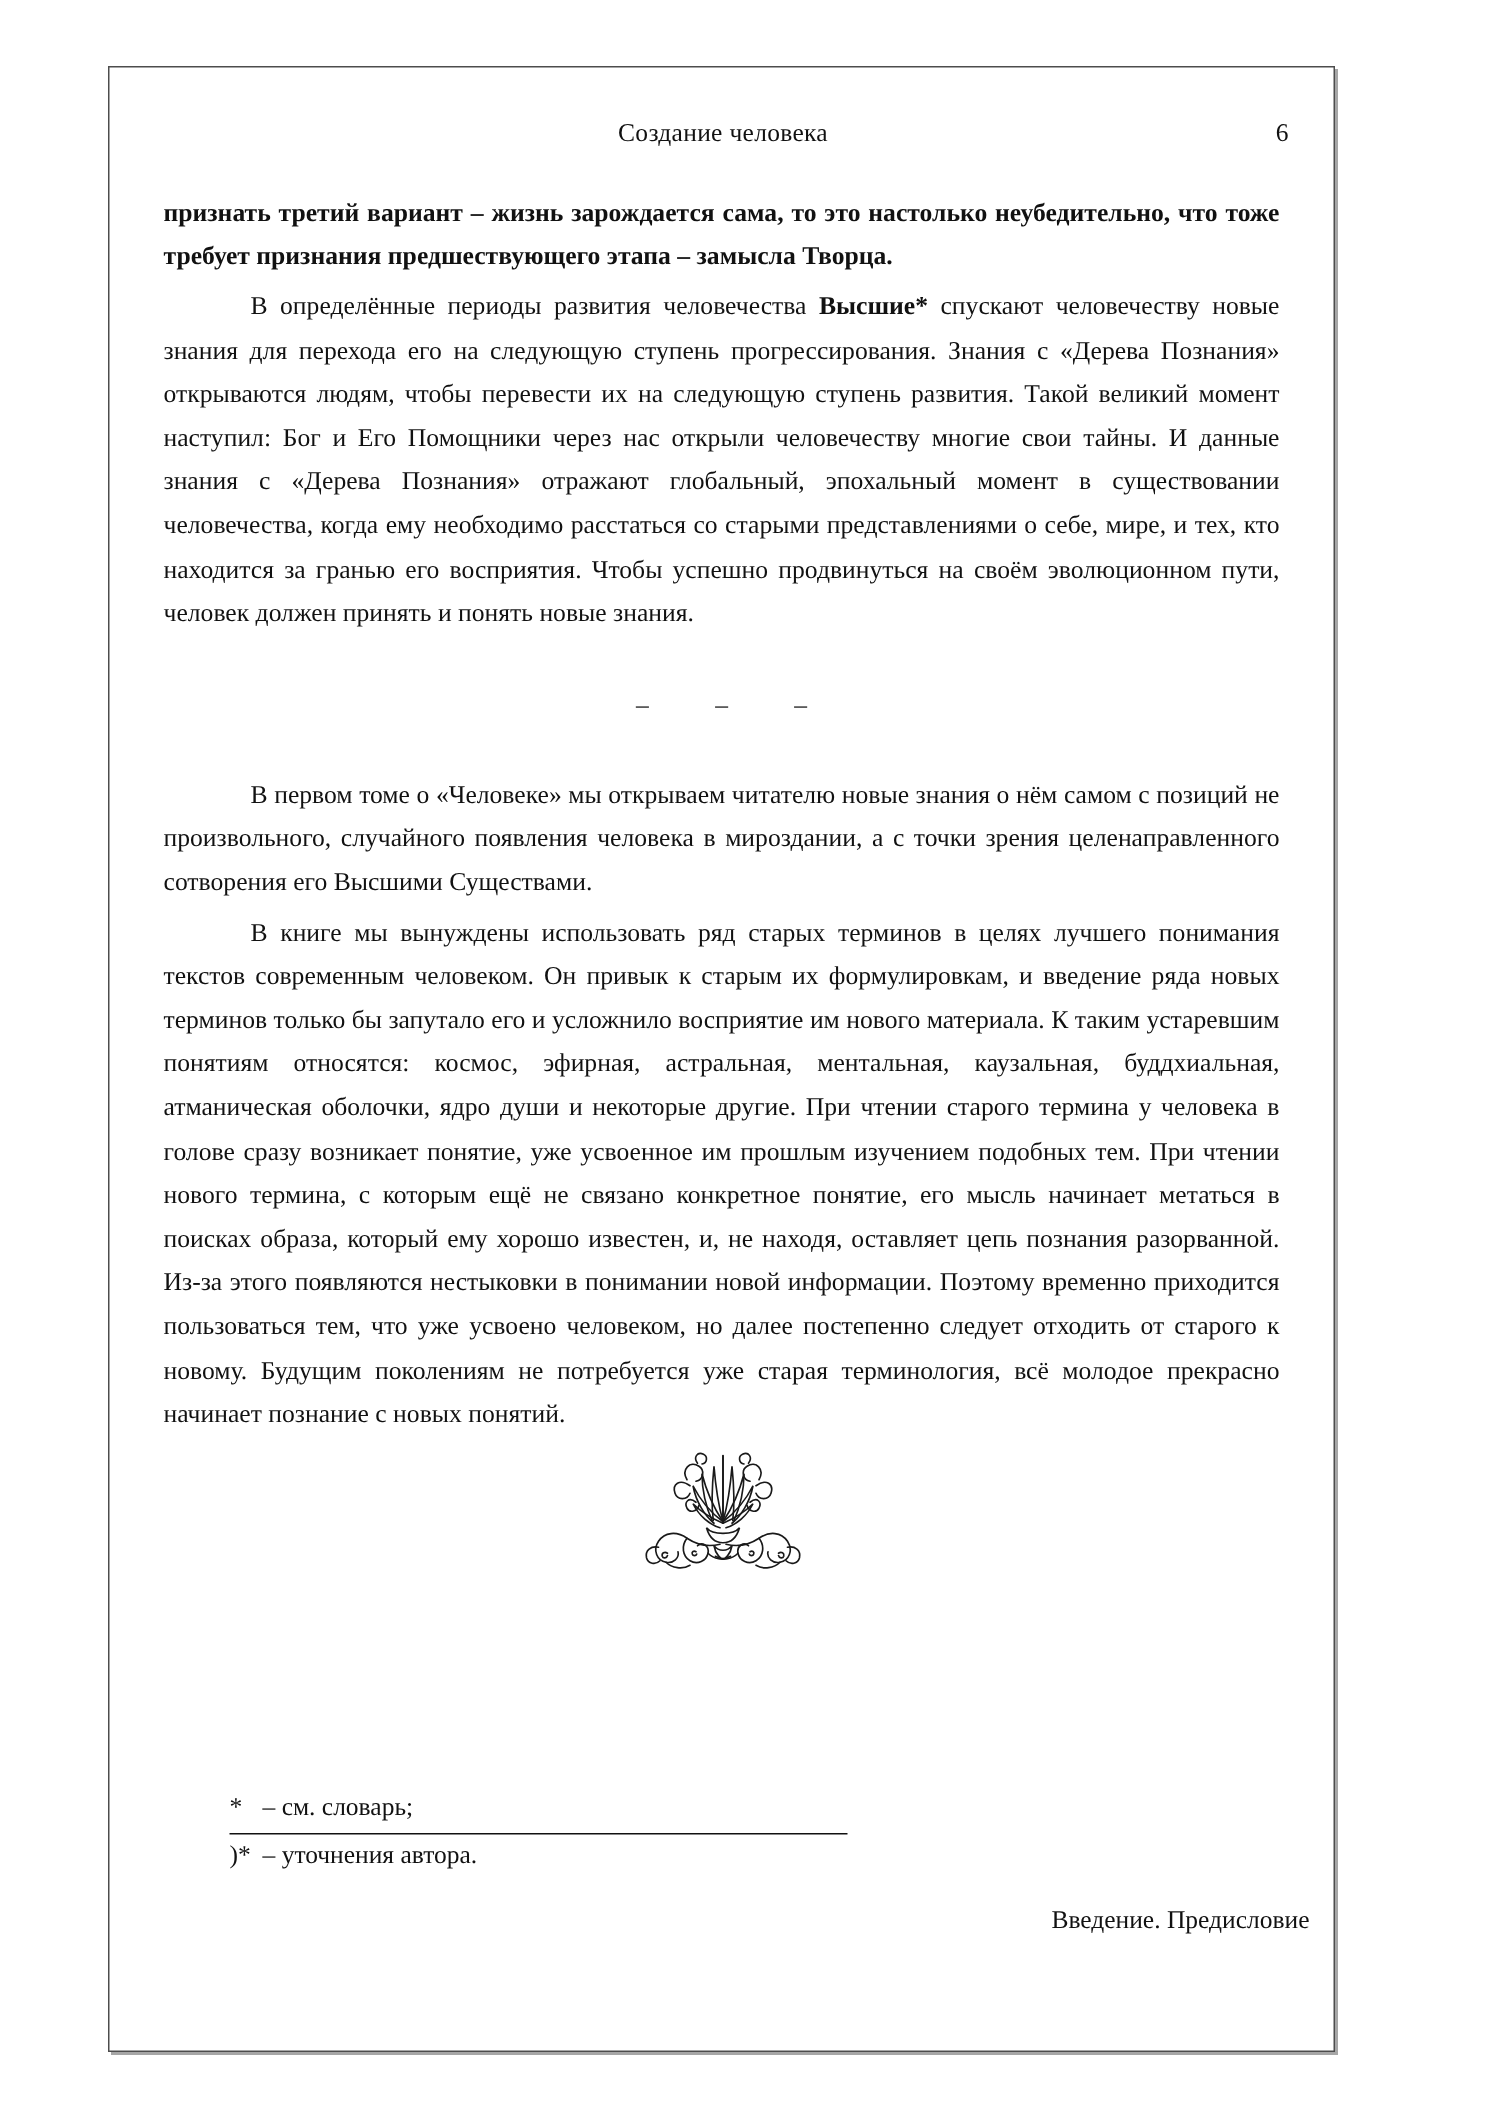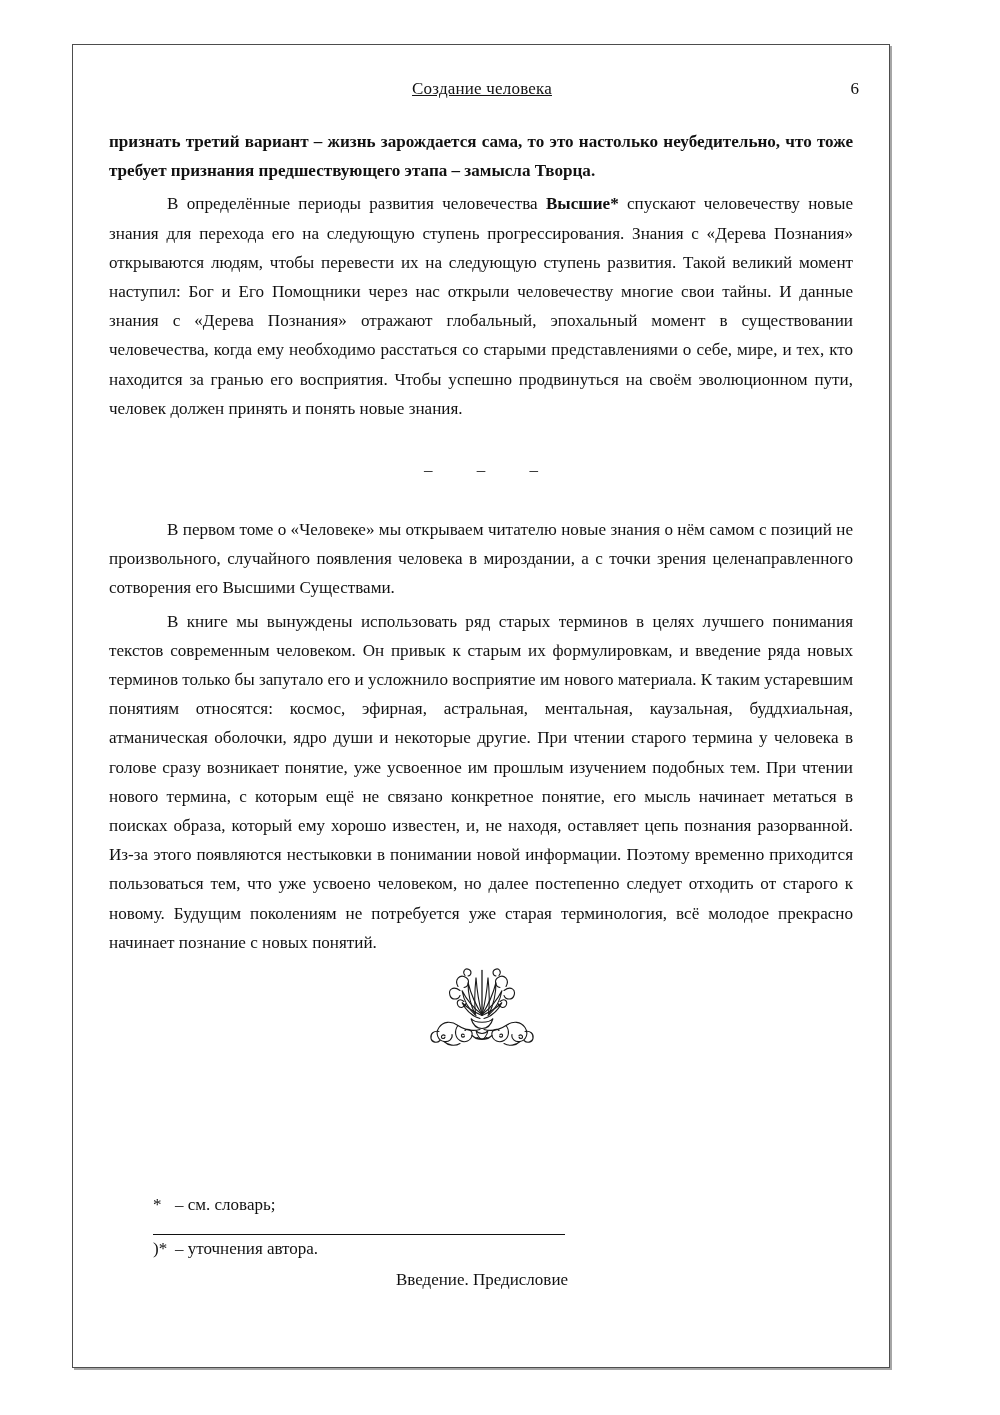--- a/index.html
+++ b/index.html
@@ -47,21 +47,20 @@
     height: 24px;
   }
   .running-head-title {
     position: absolute;
     left: 0;
     right: 0;
     text-align: center;
     font-size: 17px;
     line-height: 24px;
     letter-spacing: 0.2px;
-    text-decoration: underline;
   }
   .running-head-page {
     position: absolute;
     right: 14px;
     top: 0;
     font-size: 17px;
     line-height: 24px;
   }
 
   
@@ -128,34 +127,34 @@
     font-size: 17px;
     line-height: 27px;
   }
   .footnote-line {
     margin: 0;
     white-space: nowrap;
   }
   .footnote-line.ruled {
     border-bottom: 1.6px solid #111111;
     width: 412px;
-    padding-bottom: 16px;
+    padding-bottom: 4px;
   }
   .footnote-star {
     display: inline-block;
     min-width: 22px;
   }
 
   
   .closing-caption {
     position: absolute;
     left: 0;
     top: 1222px;
     width: 782px;
-    text-align: center;
+    text-align: right;
     font-size: 17px;
     line-height: 26px;
   }
 </style>
 </head>
 <body>
 
 <div class="page-sheet">
   <div class="page-inner">
 

